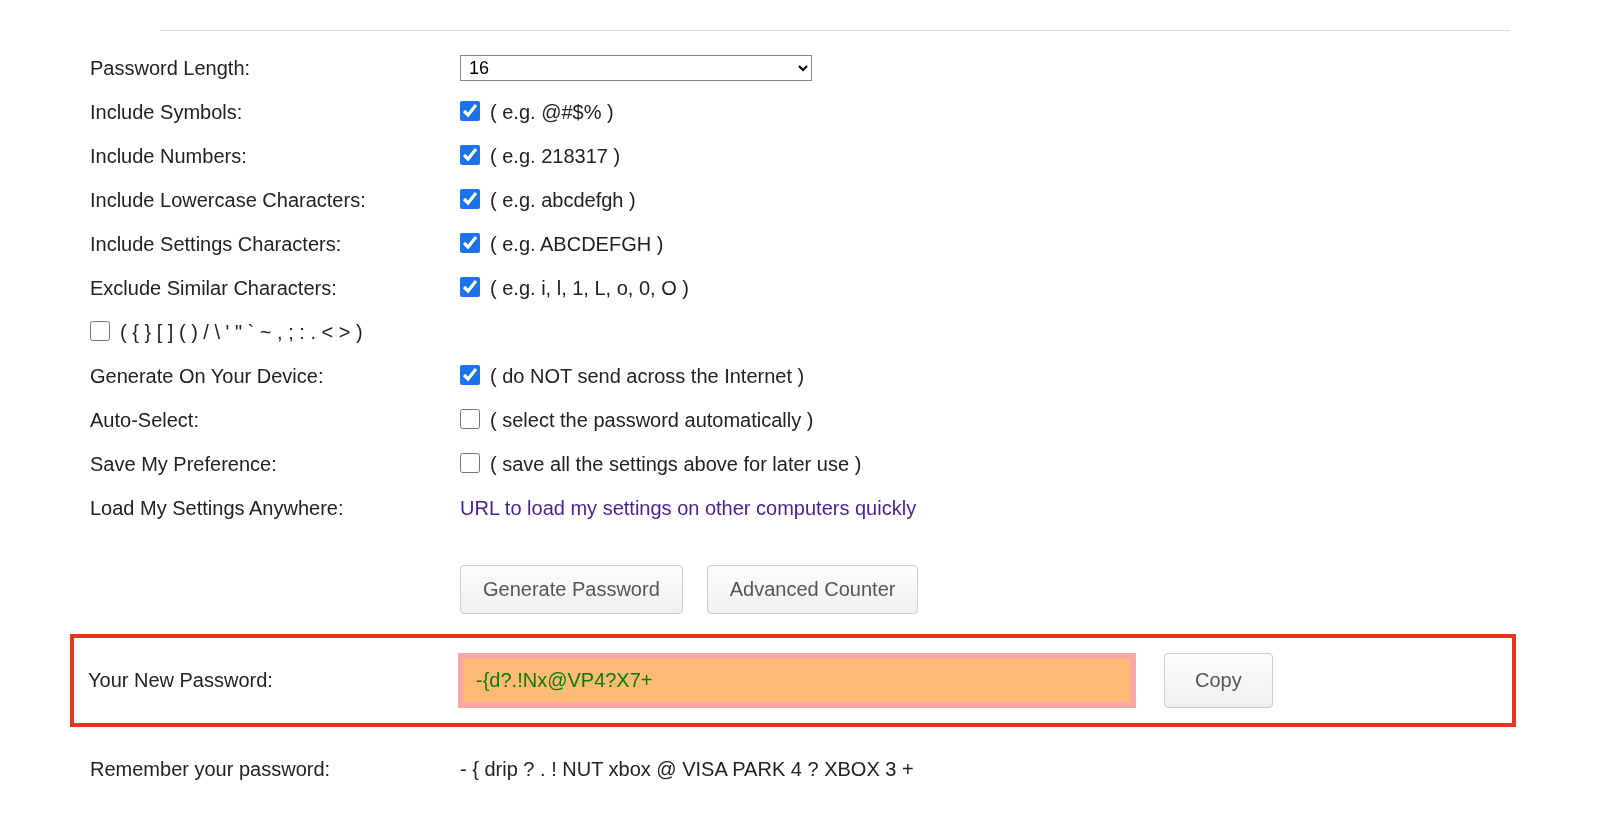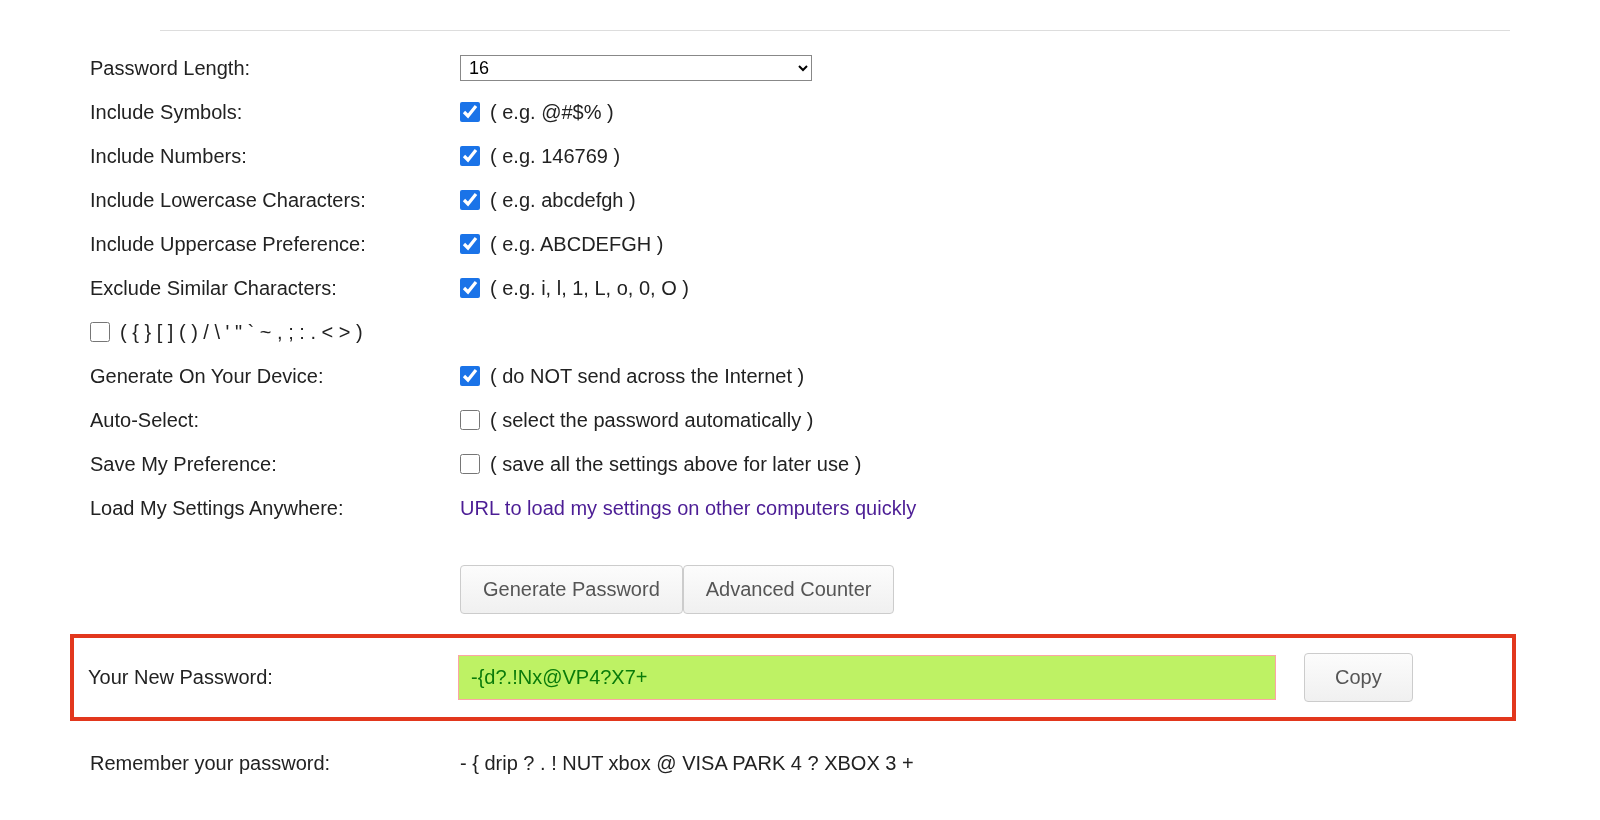--- a/index.html
+++ b/index.html
@@ -20,21 +20,20 @@
       display: flex;
       align-items: center;
       min-height: 44px;
     }
     .label {
       width: 370px;
       padding-right: 10px;
     }
     .field {
       display: flex;
-      align-items: center;
       flex: 1;
     }
     select.length-select {
       font-size: 18px;
       padding: 1px 4px;
       width: 352px;
       border: 1px solid #888;
       background: #fff;
     }
     input[type="checkbox"] {
@@ -45,20 +44,21 @@
     }
     .hint {
       margin-left: 8px;
     }
     .linktext {
       color: #4c1d95;
       cursor: pointer;
     }
     .button-row {
       display: flex;
+      gap: 24px;
       margin: 35px 0 20px 370px;
       align-items: center;
     }
     .btn {
       font-size: 20px;
       color: #555;
       padding: 12px 22px;
       background: linear-gradient(#fcfcfc, #f0f0f0);
       border: 1px solid #ccc;
       border-radius: 4px;
@@ -69,24 +69,24 @@
       padding: 15px 6px 15px 0px;
       margin: 12px -6px 0 -20px;
     }
     .highlight-box .row { min-height: auto; }
     .highlight-box .label { width: 384px; padding-left: 14px; }
     .password-input {
       font-family: Arial, Helvetica, sans-serif;
       font-size: 20px;
       color: #0a7b0a;
       font-weight: 500;
-      width: 818px;
+      width: 678px;
       padding: 10px 12px;
-      border: 1px solid #fca5a5;
-      background: #bef264;
+      border: 6px solid #fca5a5;
+      background: #fdba74;
     }
     .copy-btn {
       font-size: 20px;
       color: #555;
       padding: 12px 30px;
       margin-left: 28px;
       background: linear-gradient(#fcfcfc, #f0f0f0);
       border: 1px solid #ccc;
       border-radius: 4px;
       cursor: pointer;
@@ -114,34 +114,34 @@
   <div class="field">
     <input type="checkbox" checked="" style="">
     <span class="hint">( e.g. @#$% )</span>
   </div>
 </div>
 
 <div class="row">
   <div class="label">Include Numbers:</div>
   <div class="field">
     <input type="checkbox" checked="" style="">
-    <span class="hint">( e.g. 146769 )</span>
+    <span class="hint">( e.g. 218317 )</span>
   </div>
 </div>
 
 <div class="row">
   <div class="label">Include Lowercase Characters:</div>
   <div class="field">
     <input type="checkbox" checked="" style="">
     <span class="hint">( e.g. abcdefgh )</span>
   </div>
 </div>
 
 <div class="row">
-  <div class="label">Include Uppercase Preference:</div>
+  <div class="label">Include Settings Characters:</div>
   <div class="field">
     <input type="checkbox" checked="" style="">
     <span class="hint">( e.g. ABCDEFGH )</span>
   </div>
 </div>
 
 <div class="row">
   <div class="label">Exclude Similar Characters:</div>
   <div class="field">
     <input type="checkbox" checked="" style="">

